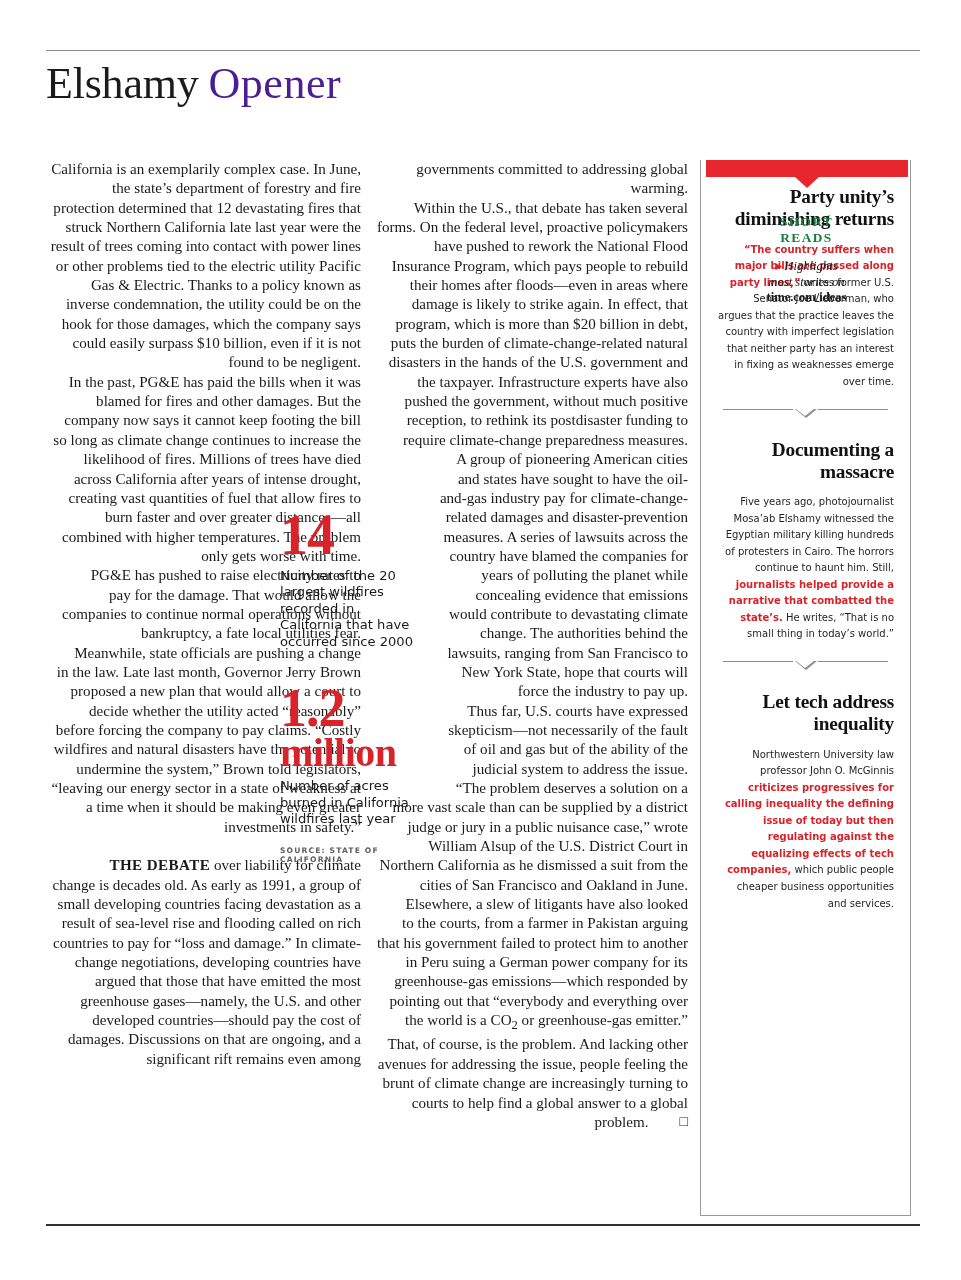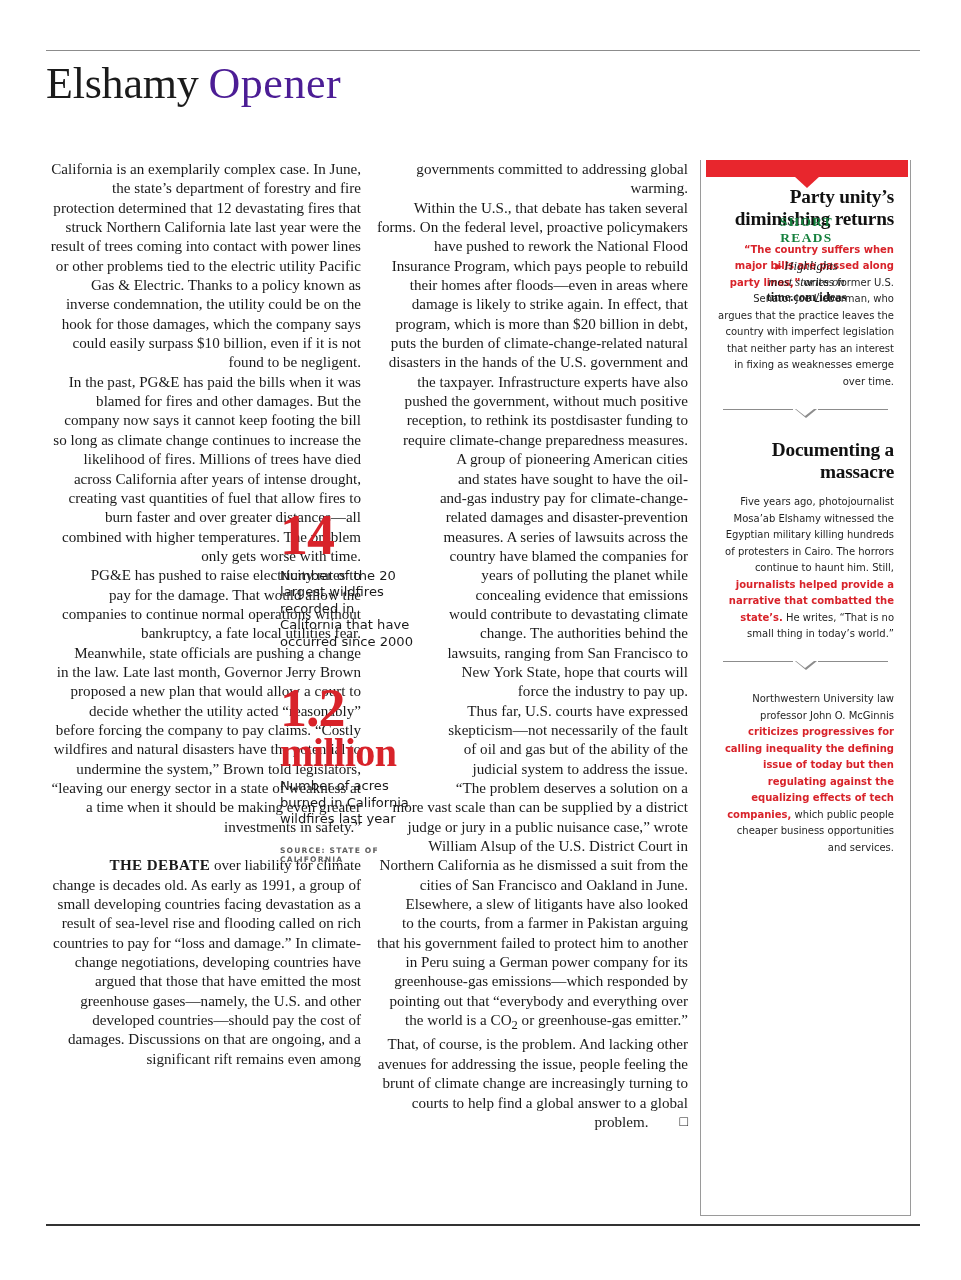--- a/index.html
+++ b/index.html
@@ -320,18 +320,19 @@
     </div>
 
     <div class="divider" style="margin-top:18px;">
       <div class="dline-l"></div>
         <div class="dline-r"></div>
       <div class="dv"></div>
         <div class="dv-mask"></div>
     </div>
 
     <div style="margin-top:16px;" class="sb-item">
+      <div class="sb-title">Let tech address inequality</div>
       <div class="sb-body"><span>Northwestern University law professor John O. McGinnis </span><span class="hl">criticizes progressives for calling inequality the defining issue of today but then regulating against the equalizing effects of tech companies,</span><span> which public people cheaper business opportunities and services.</span></div>
     </div>
   </div>
 
   <div class="bottom-rule"></div>
 </div>
 
 </body></html>

